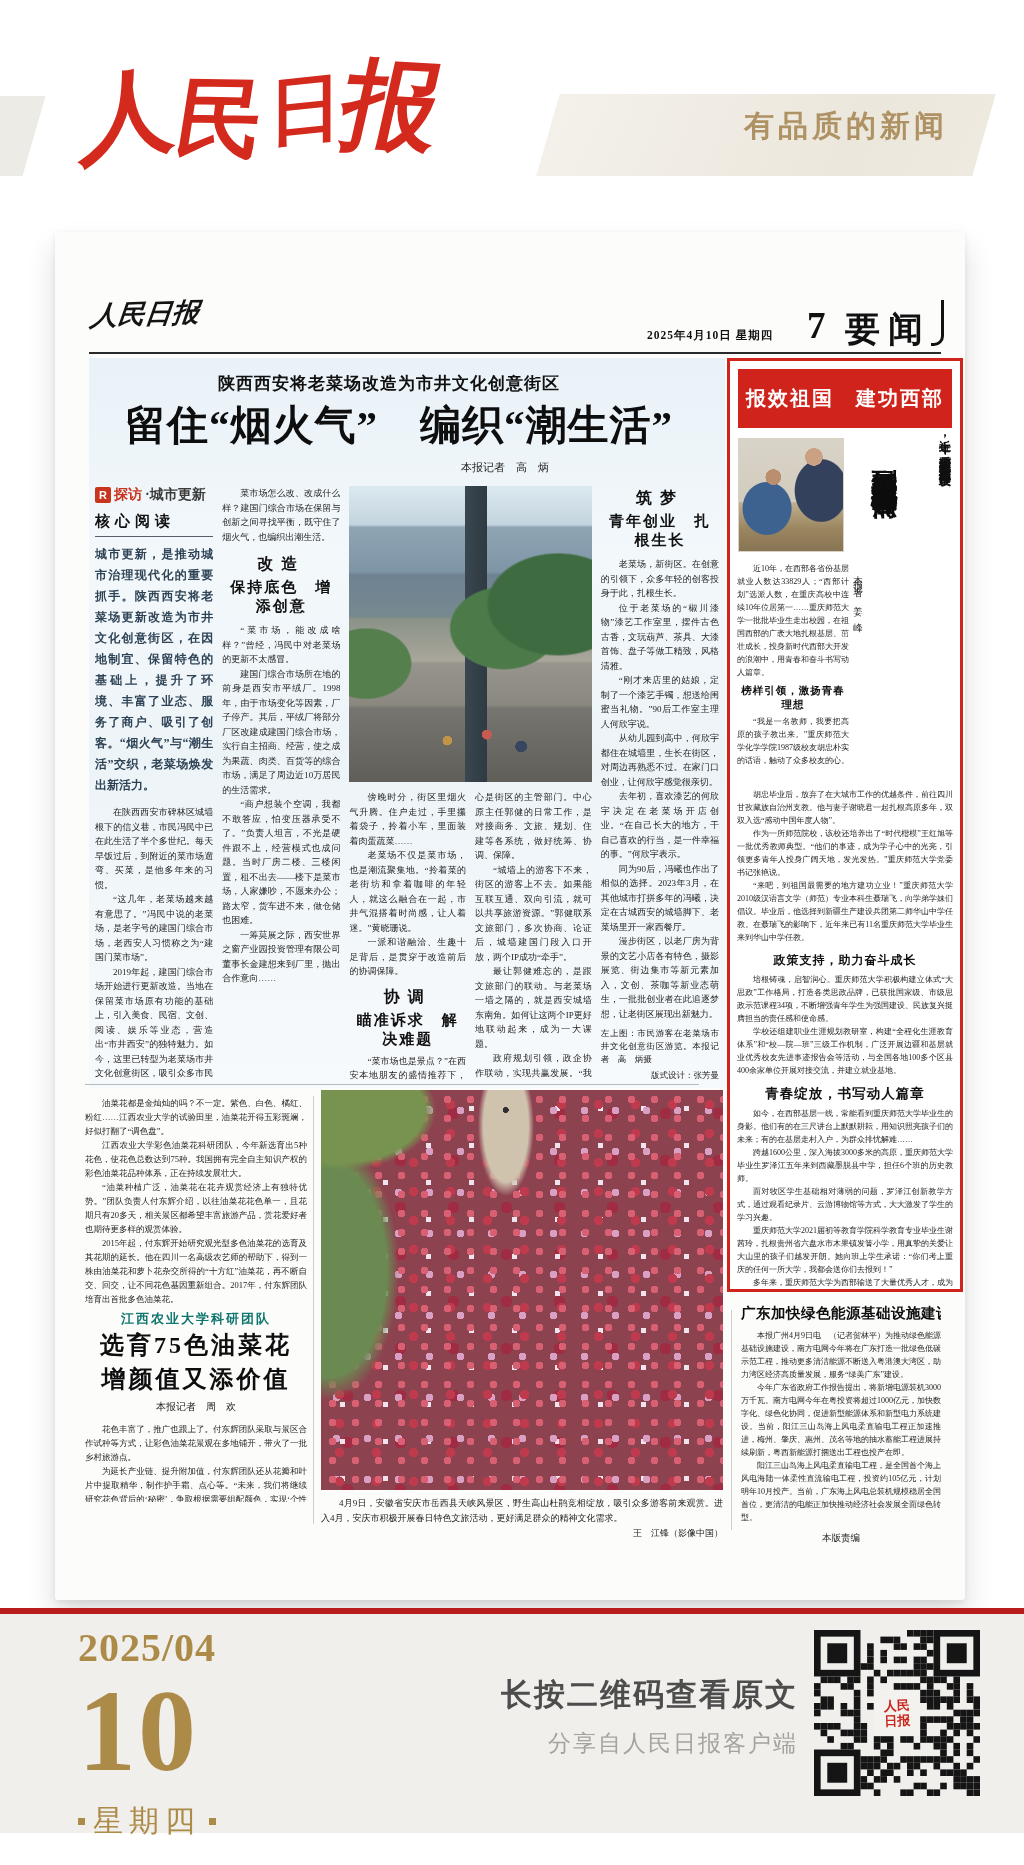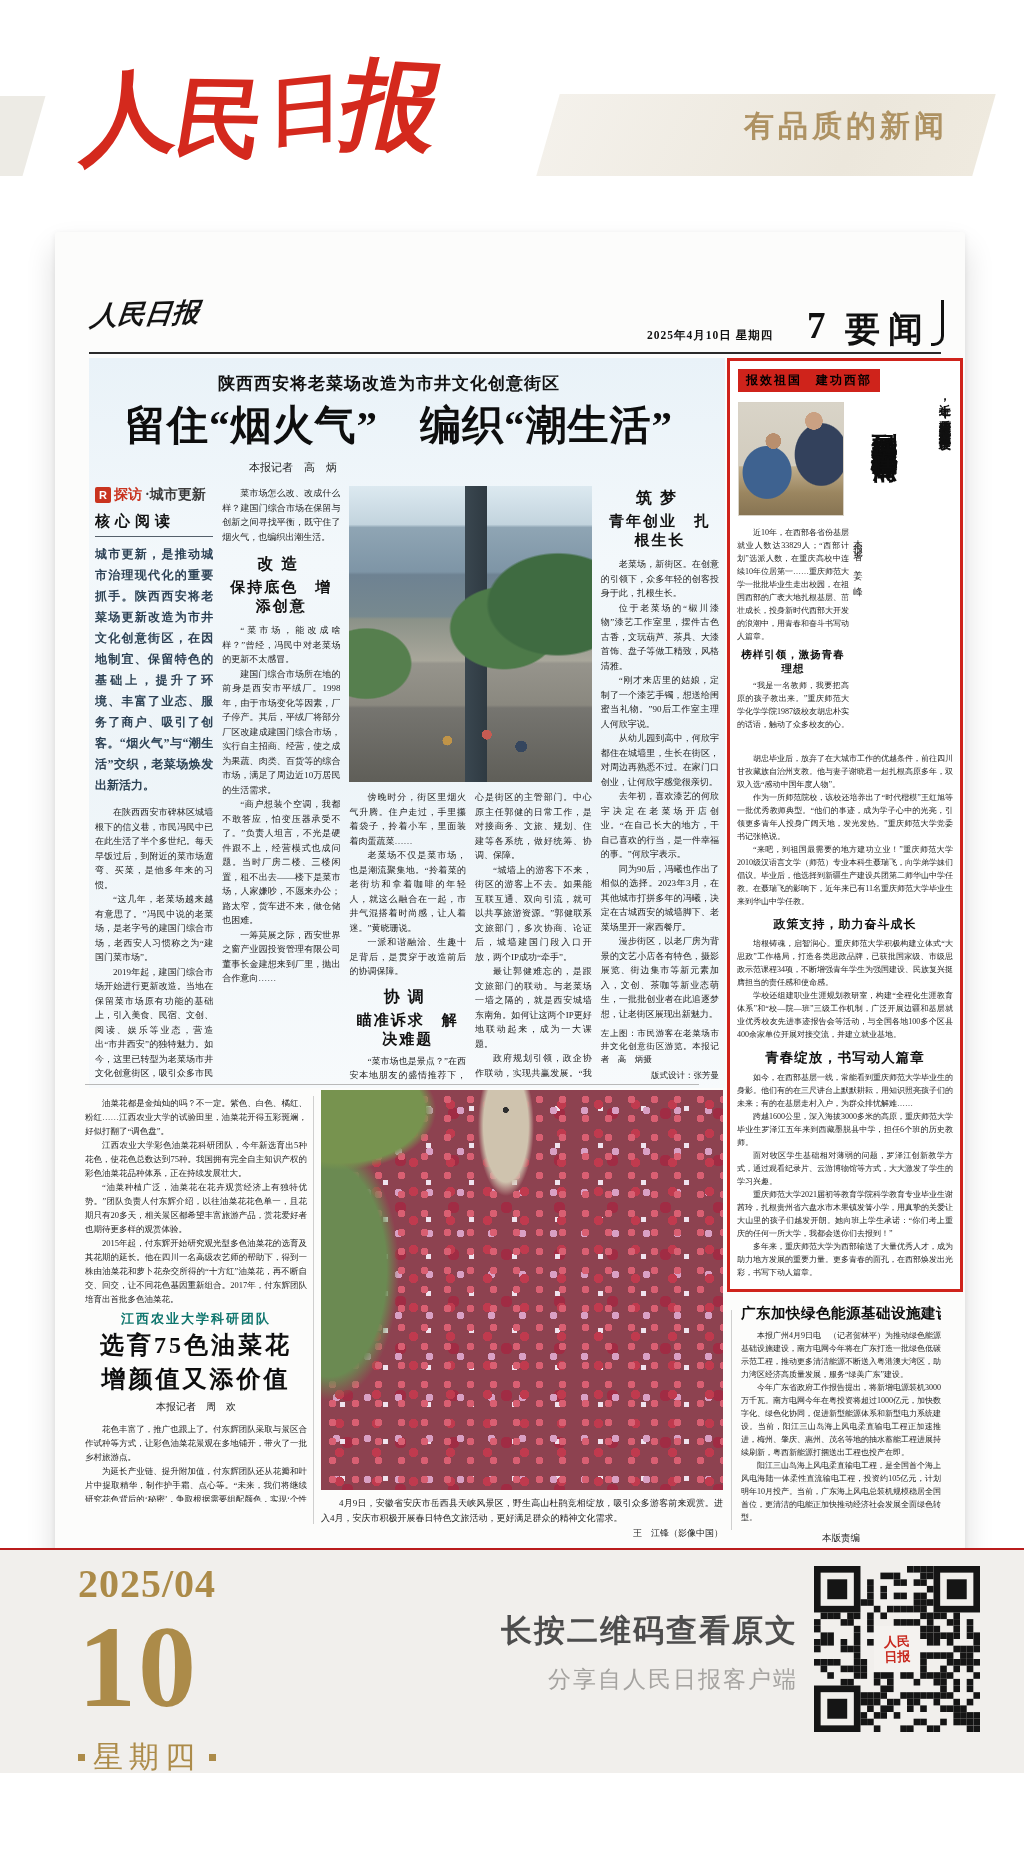--- a/index.html
+++ b/index.html
@@ -35,21 +35,21 @@
   .pd-bracket { position:absolute; left:876px; top:68px; width:13px; height:46px;
     border-right:3px solid #111; border-bottom:3px solid #111; border-bottom-right-radius:10px; }
   .ph-rule { position:absolute; left:34px; top:120px; width:852px; border-top:2px solid #2a2a2a; }
   
   .main-article { position:absolute; left:34px; top:126px; width:636px; height:730px; overflow:hidden;
     background:linear-gradient(180deg,#e9f2f8 0%,#f3f8fb 28%,#edf4f8 55%,#f7fafc 100%); }
   .ma-kicker { position:absolute; top:14px; left:40px; width:520px; text-align:center;
     font-size:17px; font-weight:700; color:#111; letter-spacing:1px; }
   .ma-headline { position:absolute; top:40px; left:0; width:620px; text-align:center;
     font-size:41px; font-weight:900; color:#0e0e0e; letter-spacing:1px; white-space:nowrap; }
-  .ma-byline { position:absolute; top:102px; left:160px; width:300px; text-align:left; font-size:11px; color:#222; }
+  .ma-byline { position:absolute; top:102px; left:160px; width:300px; text-align:right; font-size:11px; color:#222; }
   .ma-cols { position:absolute; top:128px; left:6px; width:624px; height:594px; display:flex; gap:9px; }
   .col { overflow:hidden; }
   .c1 { width:120px; } .c2 { width:120px; } .cmid { width:246px; } .c5 { width:120px; }
   .series-tag { display:flex; align-items:center; gap:3px; margin-bottom:8px; }
   .tag-badge { width:16px; height:16px; background:#c9341f; color:#fff; font-size:11px; font-weight:900;
     display:flex; align-items:center; justify-content:center; border-radius:2px;
     font-family:"Liberation Sans",sans-serif; }
   .tag-primary { color:#c9341f; font-weight:900; font-size:14px; }
   .tag-secondary { color:#3c3c3c; font-weight:900; font-size:14px; }
   .core-title { font-size:15px; font-weight:900; letter-spacing:5px; color:#111; }
@@ -71,22 +71,22 @@
       radial-gradient(ellipse 46px 36px at 7% 60%, #567f4e 96%, transparent 100%),
       linear-gradient(90deg, transparent 47%, #3a4750 47%, #2f3a42 56%, transparent 56%),
       linear-gradient(180deg,#dce9f0 0%,#c3d4de 13%,#8fa5b4 14%,#7e95a6 29%,#6e8292 30%,#77898f 44%,#8b9288 45%,#a9a79b 59%,#96948c 60%,#8a887f 74%,#767570 75%,#5f5e58 100%); }
   .mid-flow { margin-top:8px; column-count:2; column-gap:9px; }
   .mid-flow .sec-block { margin:8px 0 5px; }
   .credit-note, .design-note { margin:6px 0 0; font-size:8.5px; line-height:13px; color:#222; text-align:justify; }
   .design-note { text-align:right; margin-top:3px; }
   
   .west { position:absolute; left:672px; top:126px; width:236px; height:934px;
     border:3px solid #cf231b; background:#fff; padding:4px 7px; overflow:hidden; }
-  .w-badge { display:inline-block; background:#cf231b; color:#000000; font-weight:800; font-size:12px;
-    letter-spacing:2px; padding:3px 8px; margin:4px 0 0 1px; }
+  .w-badge { display:inline-block; background:#cf231b; color:#ffffff; font-weight:800; font-size:20px;
+    letter-spacing:2px; padding:16px 8px; margin:4px 0 0 1px; }
   .w-top { position:relative; height:356px; }
   .w-photo { position:absolute; left:1px; top:10px; width:106px; height:114px; background-color:#cfc8bb;
     background-repeat:no-repeat; border:1px solid #d8d2c6;
     background-image:
       radial-gradient(circle 9px at 72% 16%, #caa183 96%, transparent 100%),
       radial-gradient(ellipse 27px 32px at 79% 46%, #33415c 96%, transparent 100%),
       radial-gradient(circle 8px at 33% 34%, #b98f6e 96%, transparent 100%),
       radial-gradient(ellipse 25px 27px at 27% 62%, #3e6290 96%, transparent 100%),
       linear-gradient(180deg,#d9d4c8 0%,#d2ccbe 56%,#c0ae8d 57%,#9b8660 80%,#877453 100%); }
   .w-narrow { position:absolute; left:0; top:134px; width:112px; height:222px; overflow:hidden; }
@@ -126,22 +126,22 @@
       radial-gradient(circle 6px, #a02c44 95%, transparent 100%);
     background-size:auto,auto,auto,auto,23px 19px,37px 29px,31px 41px,43px 37px,53px 47px; }
   .flower-cap { position:absolute; left:266px; top:1264px; width:402px; }
   .flower-cap p { margin:0; text-indent:2em; font-size:9px; line-height:15px; text-align:justify; color:#222; }
   .flower-credit { text-align:right; font-size:9px; margin-top:1px; color:#222; }
   .gd { position:absolute; left:686px; top:1072px; width:200px; height:242px; overflow:hidden; }
   .gd-headline { font-size:14.5px; font-weight:900; color:#0e0e0e; letter-spacing:0.5px; margin-bottom:6px; white-space:nowrap; }
   .gd .paras p { font-size:8px; line-height:13px; }
   .gd-editors { text-align:center; margin-top:8px; font-size:9.5px; color:#222; }
   
-  .app-footer { position:absolute; left:0; top:1548px; width:1024px; height:225px;
-    background:#f1efec; border-top:2px solid #b91c1c; }
+  .app-footer { position:absolute; left:0; top:1608px; width:1024px; height:225px;
+    background:#f1efec; border-top:6px solid #b91c1c; }
   .cal { position:absolute; left:78px; top:10px; color:#ac8b49; }
   .cal-month { font-size:40px; font-weight:700; letter-spacing:1px; }
   .cal-day { font-size:116px; font-weight:700; line-height:1; margin-top:2px; letter-spacing:2px; }
   .cal-week { margin-top:12px; font-size:30px; letter-spacing:6px; display:flex; align-items:center; gap:8px; }
   .sq { width:7px; height:7px; background:#ac8b49; display:inline-block; }
   .share { position:absolute; right:226px; top:60px; text-align:right; font-family:"Liberation Sans","DejaVu Sans",sans-serif; }
   .share-tip { font-size:31px; font-weight:700; color:#4d4d4d; letter-spacing:2px; }
   .share-src { font-size:23px; color:#a5a3a0; margin-top:12px; letter-spacing:2px; }
   .qr-wrap { position:absolute; right:44px; top:16px; width:166px; height:166px; }
   .qr-center { position:absolute; left:60px; top:60px; width:46px; height:46px; background:#f4f2ef;

